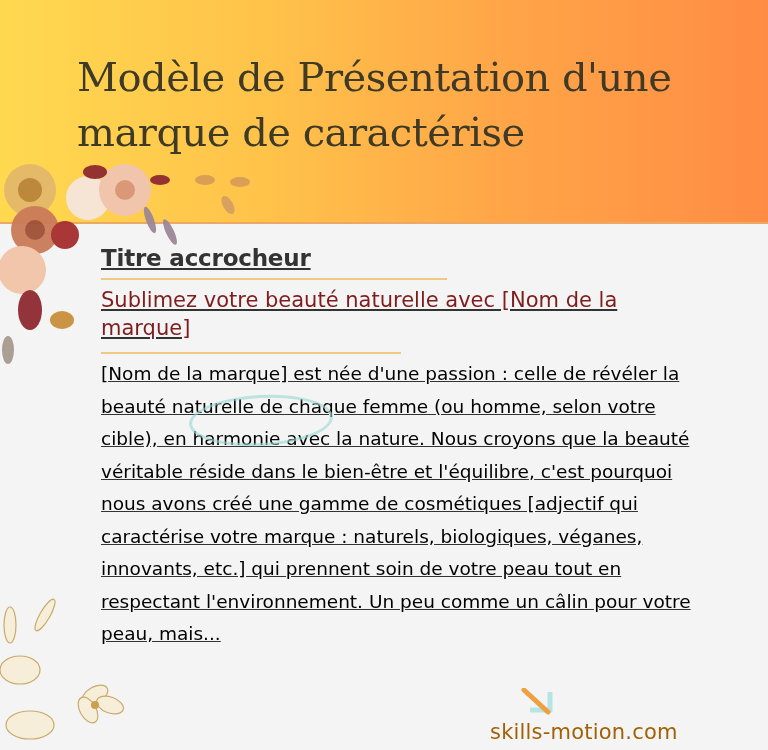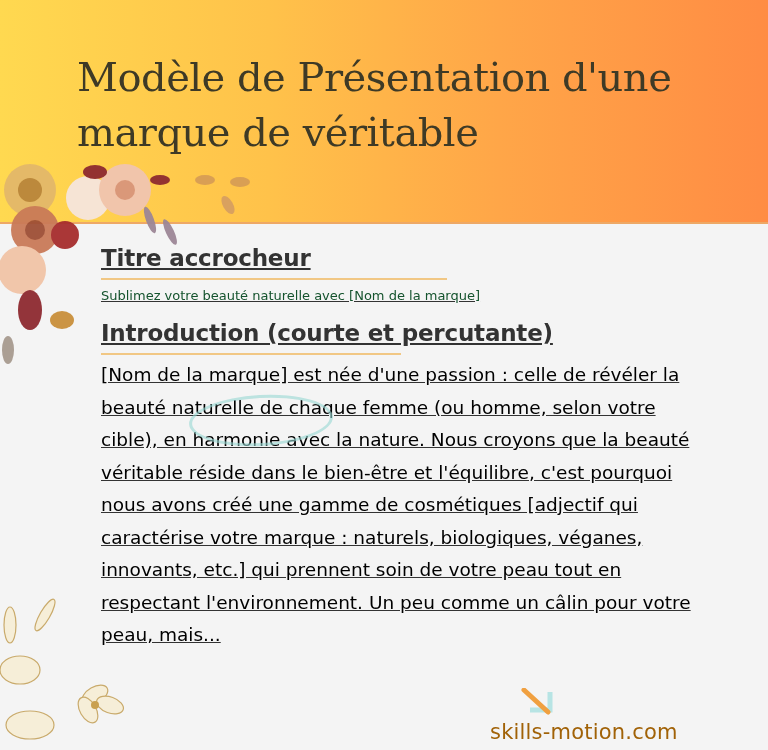--- a/index.html
+++ b/index.html
@@ -25,21 +25,21 @@
       text-decoration: underline;
     }
     .h2 {
       font-size: 23px; color: #333; margin: 0; line-height: 36px;
       letter-spacing: -0.2px;
     }
     .underline { height: 2px; background: #f1c784; margin-top: 2px; }
     .underline.u1 { width: 346px; }
     .underline.u2 { width: 300px; }
     .p1 {
-      font-size: 13px; line-height: 19px; color: #14532d;
+      font-size: 21px; line-height: 28px; color: #7f1d1d;
       margin: 6px 0 10px 0; width: 520px;
     }
     .p2 {
       font-size: 18.5px; line-height: 32.5px; color: #000000;
       margin: 4px 0 0 0; width: 600px;
     }
     .circle {
       position: absolute; left: 189px; top: 395px; width: 138px; height: 45px;
       border: 3px solid rgba(150, 215, 210, 0.6); border-radius: 50%;
       transform: rotate(-3deg);
@@ -49,21 +49,21 @@
     .watermark {
       position: absolute; left: 490px; top: 720px;
       font-size: 21px; color: #a16207; letter-spacing: 0.2px;
     }
     .arrow-icon { position: absolute; left: 520px; top: 688px; width: 36px; height: 32px; }
   </style>
 </head>
 <body>
 
 <div class="header">
-  <div class="title">Modèle de Présentation d'une marque de véritable</div>
+  <div class="title">Modèle de Présentation d'une marque de caractérise</div>
 </div>
 
 <svg class="floral-top" viewBox="0 0 260 230">
   <g opacity="0.95">
     <circle cx="30" cy="30" r="26" fill="#e3b86a"></circle>
     <circle cx="30" cy="30" r="12" fill="#b9853b"></circle>
     <circle cx="88" cy="38" r="22" fill="#f6e5dd"></circle>
     <circle cx="125" cy="30" r="26" fill="#f1c4b0"></circle>
     <circle cx="125" cy="30" r="10" fill="#d9957c"></circle>
     <circle cx="35" cy="70" r="24" fill="#c97a58"></circle>
@@ -94,21 +94,20 @@
     <ellipse cx="30" cy="140" rx="24" ry="14"></ellipse>
   </g>
   <circle cx="95" cy="120" r="4" fill="#c9a050"></circle>
 </svg>
 
 <div class="content">
   <h2 class="h2">Titre accrocheur</h2>
   <div class="underline u1"></div>
   <p class="p1">Sublimez votre beauté naturelle avec [Nom de la marque]</p>
 
-  <h2 class="h2">Introduction (courte et percutante)</h2>
   <div class="underline u2"></div>
   <p class="p2">[Nom de la marque] est née d'une passion : celle de révéler la beauté naturelle de chaque femme (ou homme, selon votre cible), en harmonie avec la nature. Nous croyons que la beauté véritable réside dans le bien-être et l'équilibre, c'est pourquoi nous avons créé une gamme de cosmétiques [adjectif qui caractérise votre marque : naturels, biologiques, véganes, innovants, etc.] qui prennent soin de votre peau tout en respectant l'environnement. Un peu comme un câlin pour votre peau, mais...</p>
 </div>
 
 <div class="circle"></div>
 
 <svg class="arrow-icon" viewBox="0 0 36 32">
   <path d="M10 22 L30 22 L30 4" fill="none" stroke="#a8e0e0" stroke-width="5" opacity="0.8"></path>
   <line x1="4" y1="2" x2="28" y2="24" stroke="#f0a040" stroke-width="5" stroke-linecap="round"></line>
 </svg>

